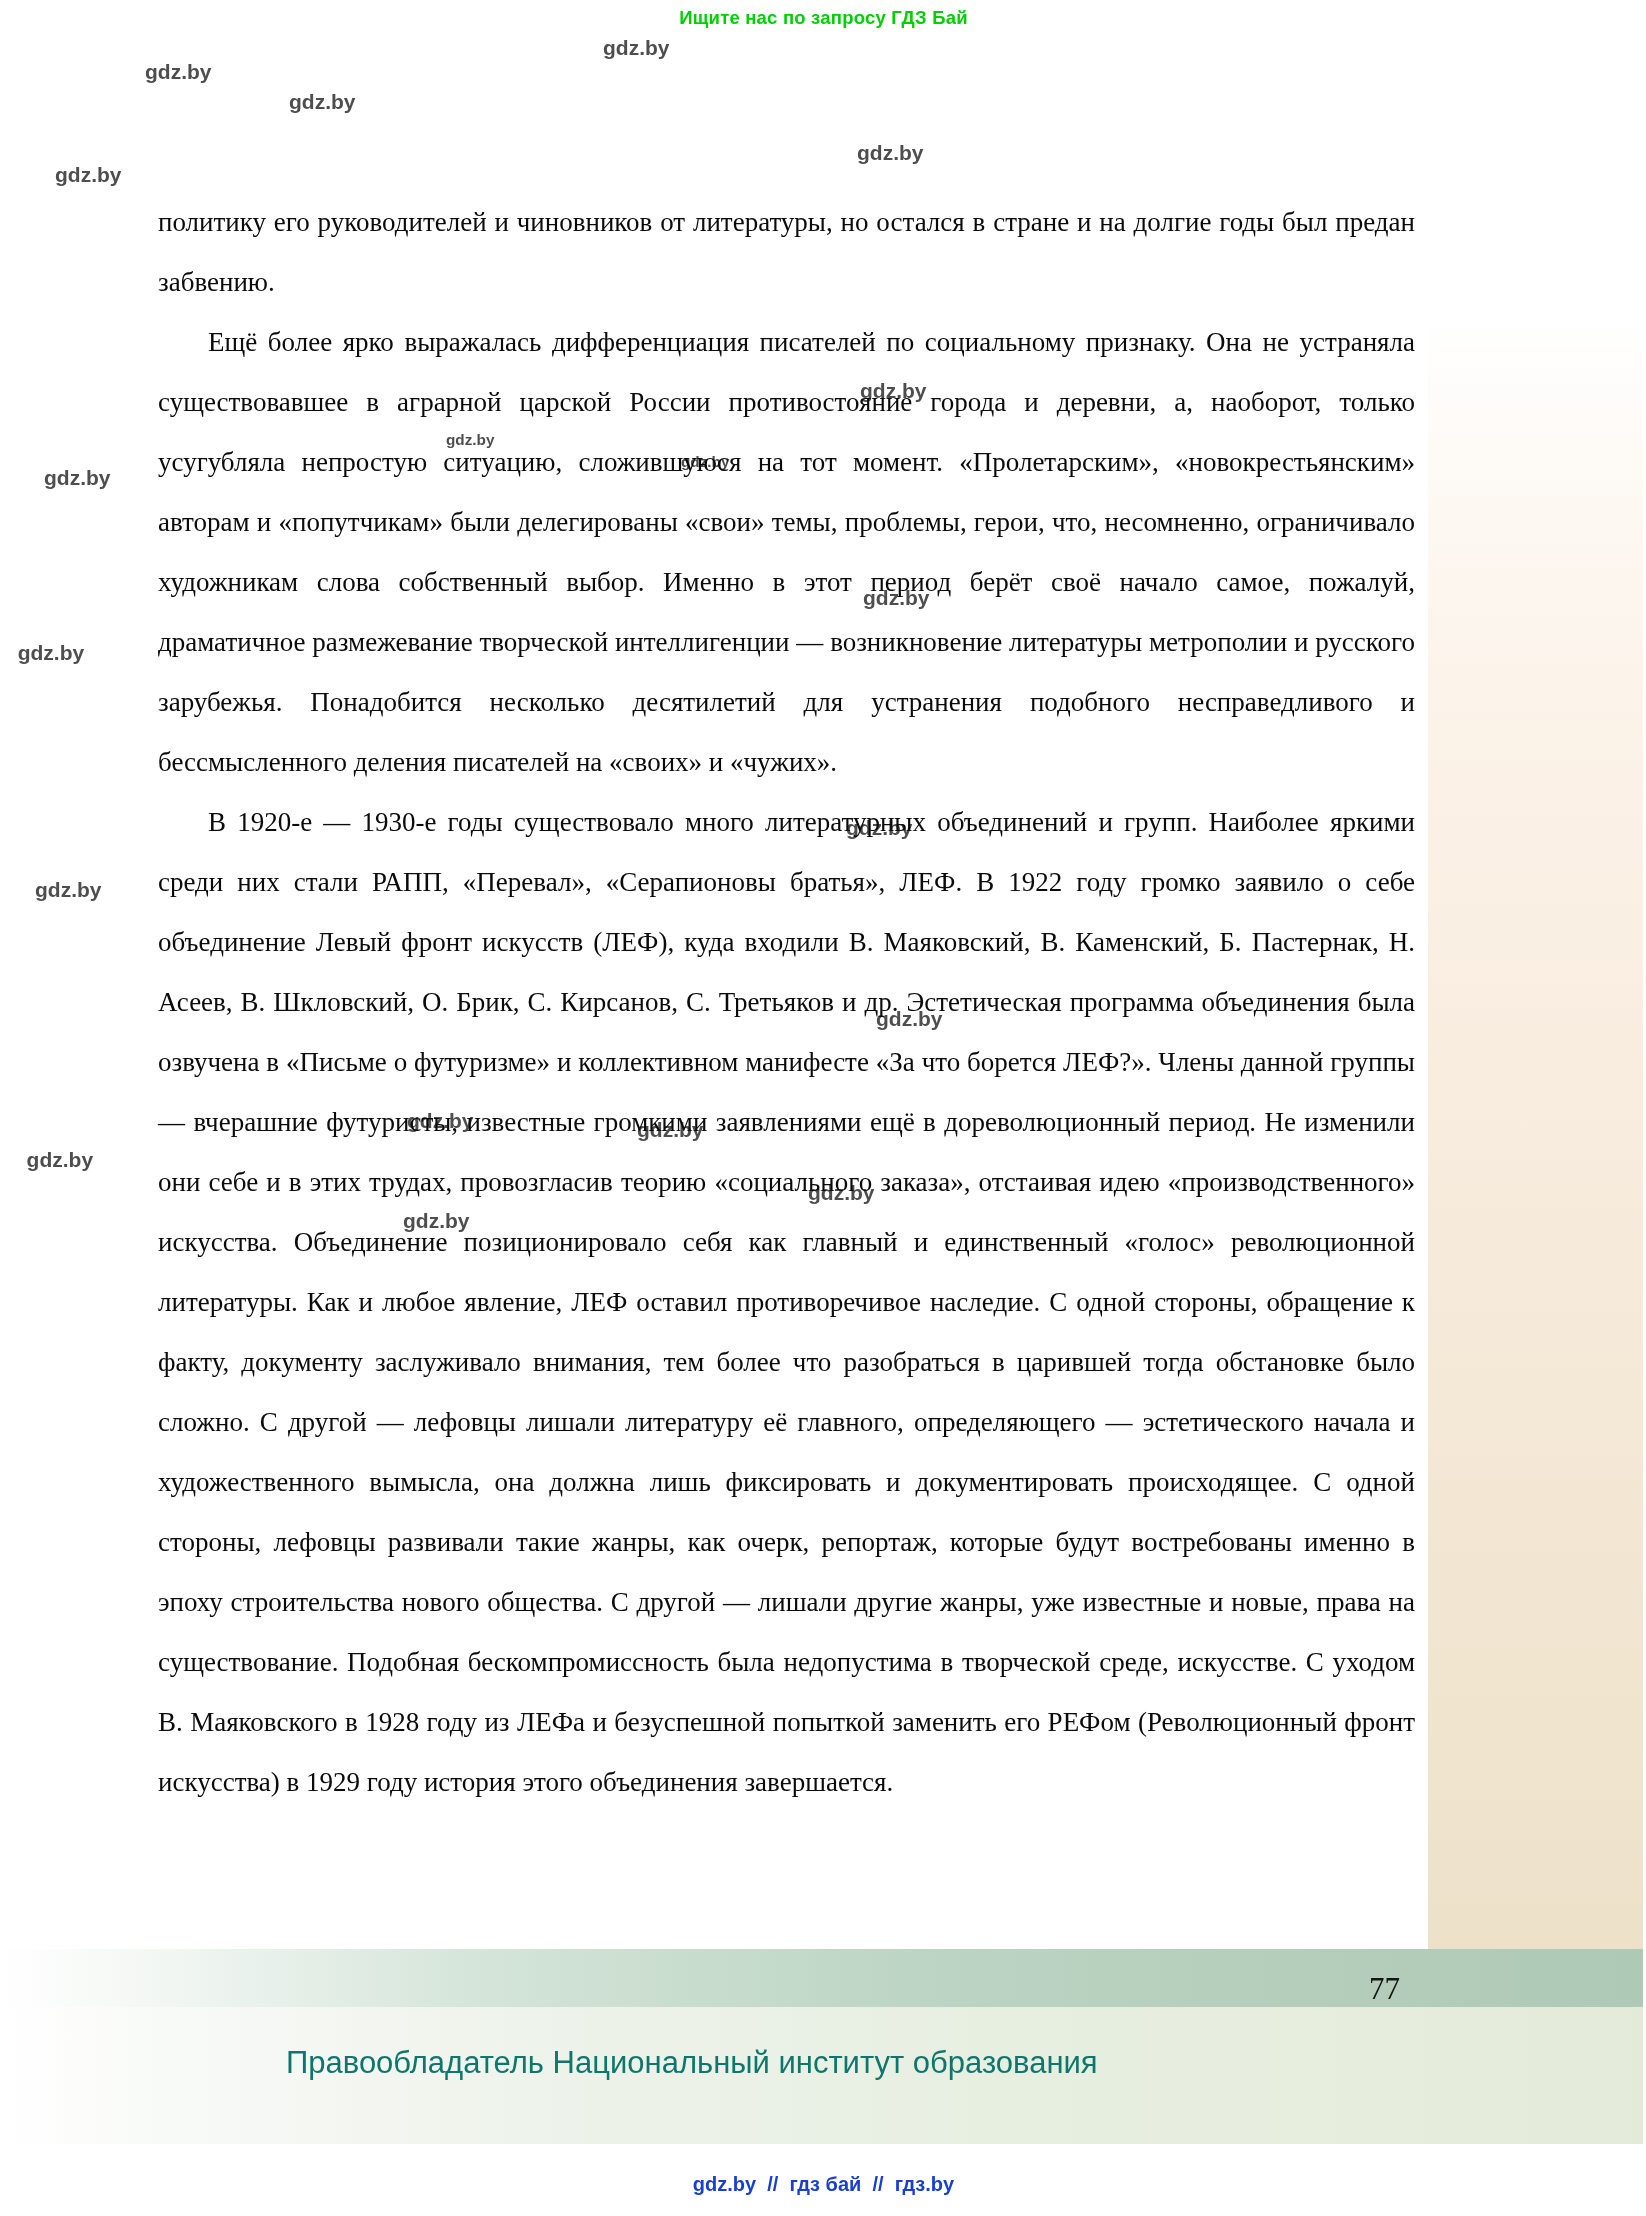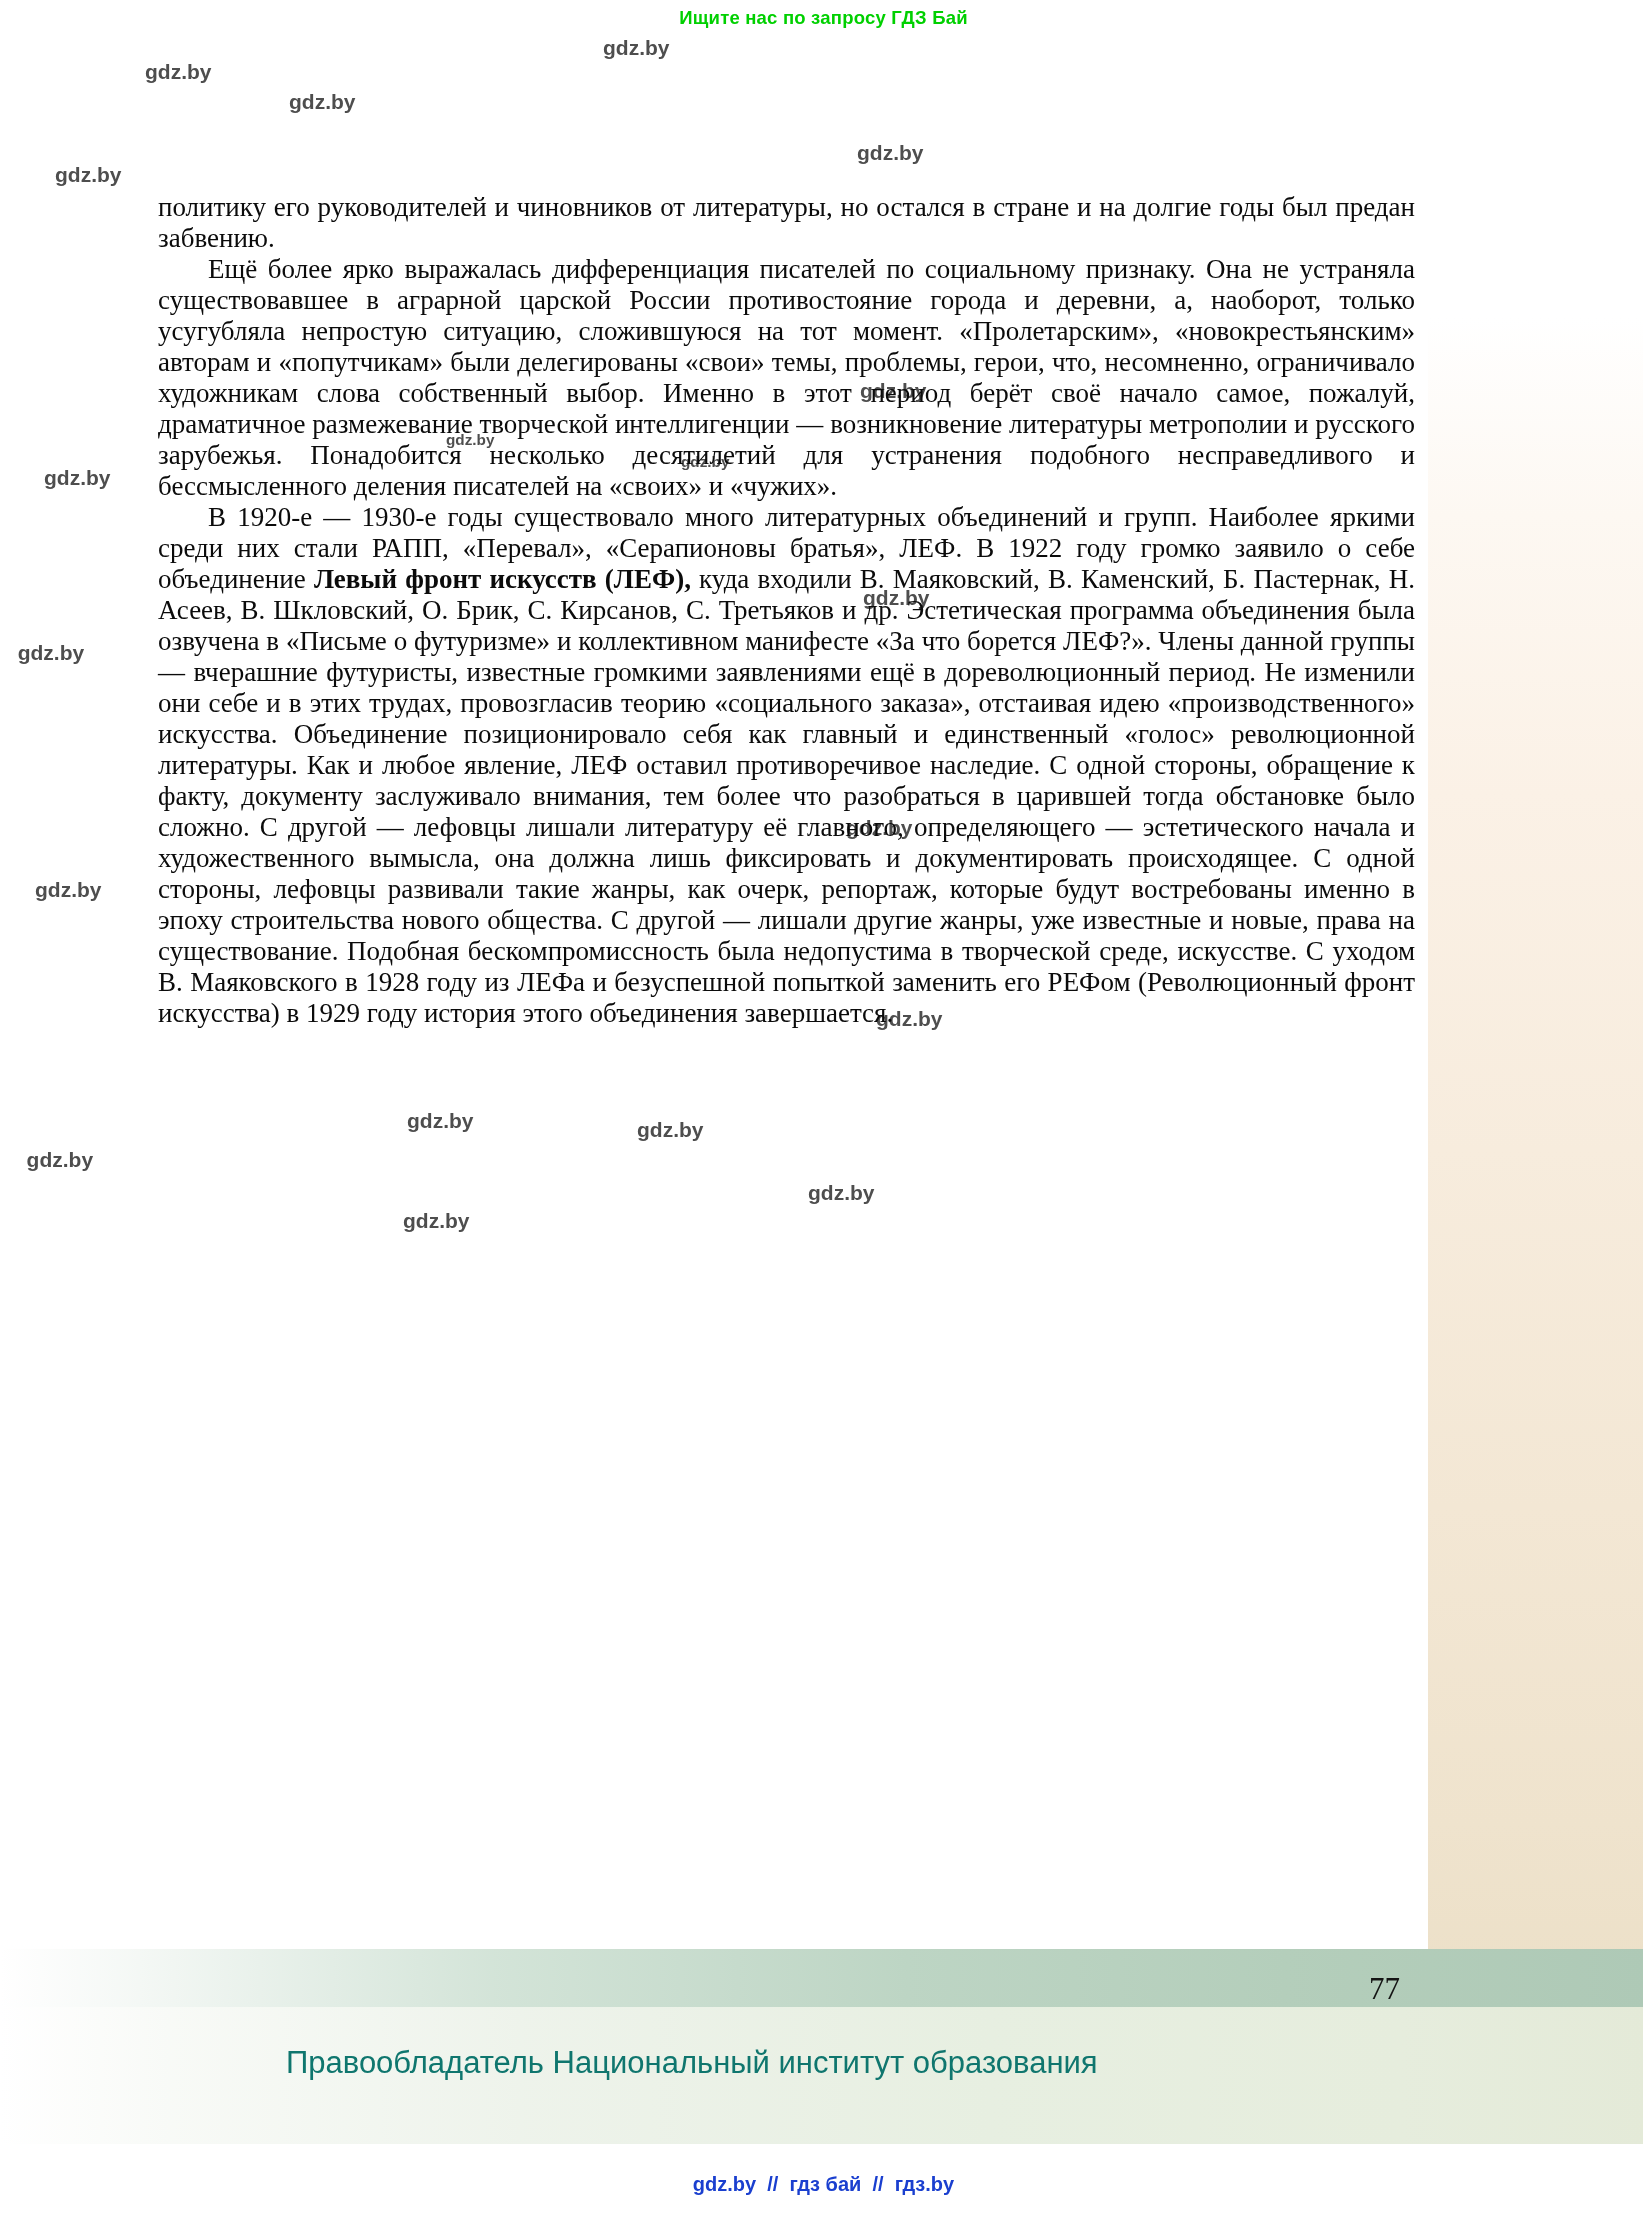--- a/index.html
+++ b/index.html
@@ -107,32 +107,32 @@
   }
   .wm.tiny  { font-size: 15.3px; font-weight: 700; }
 
   
   .text-col {
     position: absolute;
     left: 158px;
     top: 192px;
     width: 1257px;
     font-size: 27px;
-    line-height: 31px;
+    line-height: 60px;
     color: #0b0b0b;
     text-align: justify;
     text-justify: inter-word;
   }
 
   .text-col p {
     margin: 0;
     text-align: justify;
   }
   .text-col p.indent { text-indent: 50px; }
-  .text-col b { font-weight: 700; }
+  .text-col b { font-weight: 400; }
 
   
   .page-number {
     position: absolute;
     left: 1369px;
     top: 1971px;
     font-size: 31px;
     font-weight: 400;
     color: #141414;
     font-family: "Liberation Serif", "DejaVu Serif", serif;

